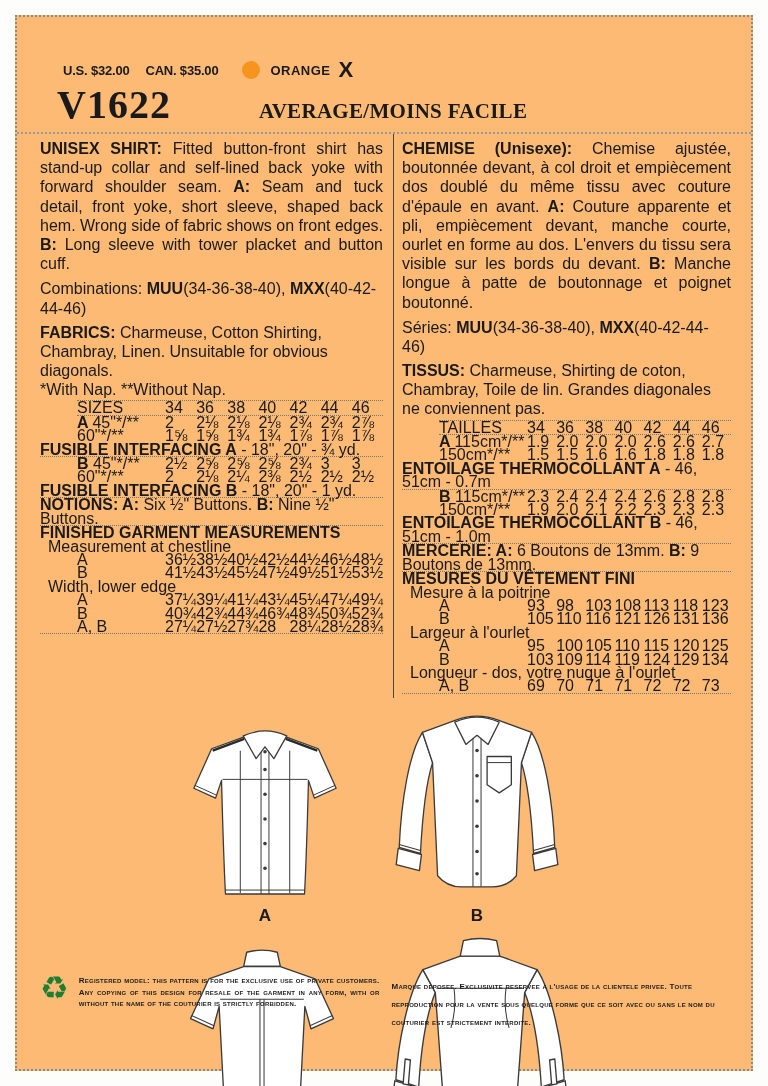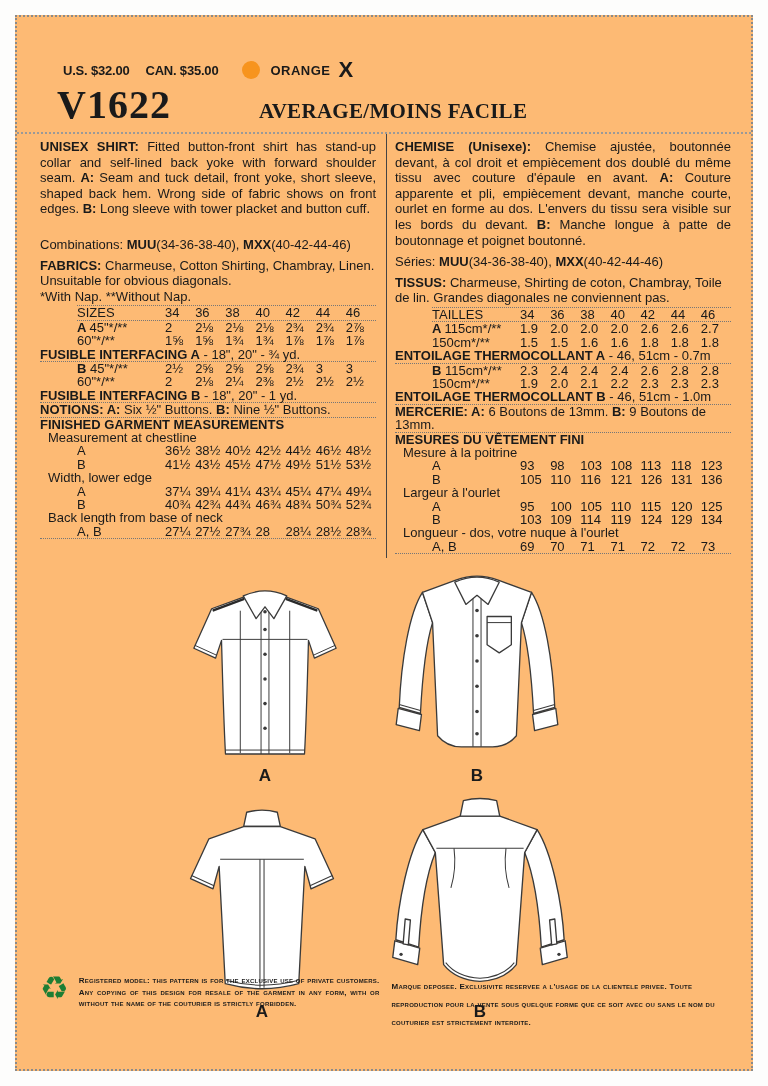--- a/index.html
+++ b/index.html
@@ -11,21 +11,21 @@
   .price{font-weight:bold;font-size:13px;letter-spacing:-0.2px;margin-right:16px;}
   .dot{width:18px;height:18px;border-radius:50%;margin:0 10px 0 8px;}
   .color-name{font-weight:bold;font-size:13px;letter-spacing:0.5px;margin-right:8px;}
   .color-code{font-weight:bold;font-size:22px;line-height:1;}
   .title-line{display:flex;align-items:baseline;margin:0 0 4px 40px;}
   .pattern-number{font-family:"Liberation Serif",serif;font-size:40px;font-weight:700;letter-spacing:1px;}
   .difficulty{font-family:"Liberation Serif",serif;font-size:21px;font-weight:700;margin-left:88px;letter-spacing:0.3px;}
   .header{border-bottom:2px dotted #999;}
   
   .columns{display:flex;}
-  .col{width:50%;font-size:13px;line-height:1.2;padding:5px 10px 4px 23px;}
+  .col{width:50%;font-size:16px;line-height:1.2;padding:5px 10px 4px 23px;}
   .col-fr{border-left:1.5px solid #444;padding-left:8px;padding-right:20px;}
   .col p{margin:0;}
   .desc{text-align:justify;min-height:92px;margin-bottom:6px !important;}
   .combos{margin-bottom:5px !important;}
   .b{font-weight:bold;}
   
   .sizes-table{border-bottom:1px dotted #777;margin-top:1px;}
   .trow,.tfull,.theading,.tsubheading{line-height:13.4px;}
   .trow{display:grid;grid-template-columns:88px repeat(7,1fr);margin-left:37px;}
   .thead{border-top:1px dotted #777;border-bottom:1px dotted #777;}
@@ -162,21 +162,20 @@
           <div class="trow">
             <span class="tlabel">B</span>
             <span class="tval">40¾</span>
             <span class="tval">42¾</span>
             <span class="tval">44¾</span>
             <span class="tval">46¾</span>
             <span class="tval">48¾</span>
             <span class="tval">50¾</span>
             <span class="tval">52¾</span>
           </div>
-          <div class="tsubheading">Back length from base of neck</div>
           <div class="trow">
             <span class="tlabel">A, B</span>
             <span class="tval">27¼</span>
             <span class="tval">27½</span>
             <span class="tval">27¾</span>
             <span class="tval">28</span>
             <span class="tval">28¼</span>
             <span class="tval">28½</span>
             <span class="tval">28¾</span>
           </div>

